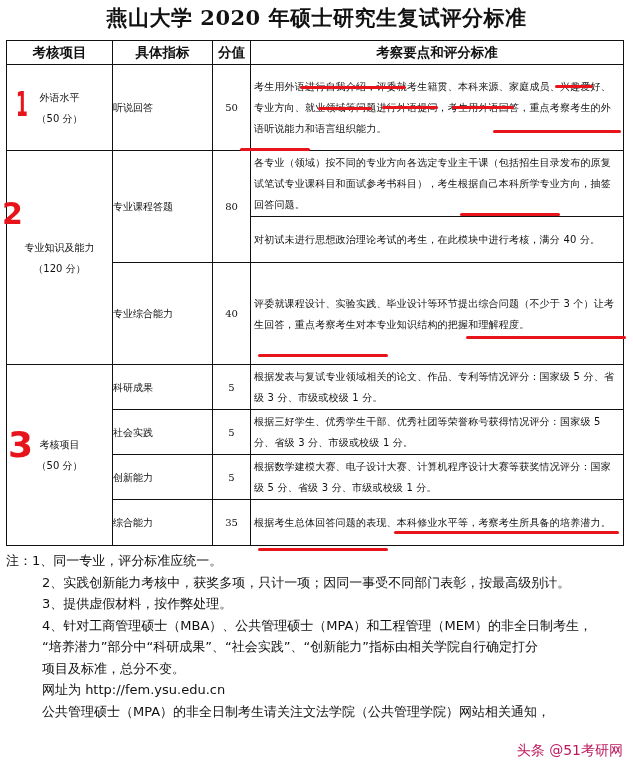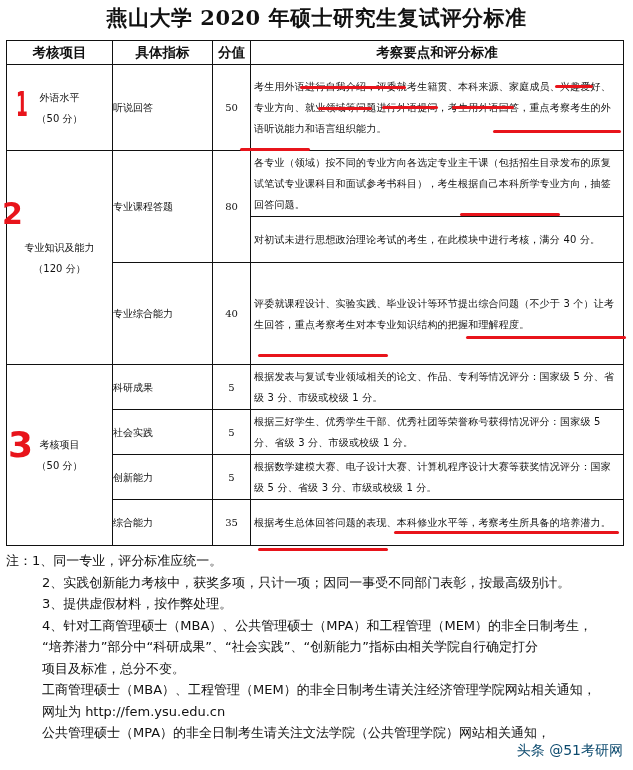--- a/index.html
+++ b/index.html
@@ -31,21 +31,21 @@
   .ul { position: absolute; height: 3px; background: #e8141b; border-radius: 2px; }
   .mark { position: absolute; color: #e8141b; font-weight: bold; font-family: "DejaVu Sans", sans-serif; }
   .notes {
     position: absolute; left: 6px; top: 550px; width: 620px;
     font-size: 13px; line-height: 21.5px;
   }
   .notes .line { white-space: nowrap; }
   .notes .ind { padding-left: 36px; }
   .watermark {
     position: absolute; right: 10px; bottom: 10px;
-    font-size: 14px; color: #0c4a6e;
+    font-size: 14px; color: #be185d;
   }
 </style>
 </head>
 <body>
 
 <div class="title">燕山大学 2020 年硕士研究生复试评分标准</div>
 
 <table class="grid">
   <colgroup>
     <col style="width:106px">
@@ -135,18 +135,17 @@
 
 <div class="notes">
   <div class="line">
     <span>注：</span><span>1、同一专业，评分标准应统一。</span>
   </div>
   <div class="line ind">2、实践创新能力考核中，获奖多项，只计一项；因同一事受不同部门表彰，按最高级别计。</div>
   <div class="line ind">3、提供虚假材料，按作弊处理。</div>
   <div class="line ind">4、针对工商管理硕士（MBA）、公共管理硕士（MPA）和工程管理（MEM）的非全日制考生，</div>
   <div class="line ind">“培养潜力”部分中“科研成果”、“社会实践”、“创新能力”指标由相关学院自行确定打分</div>
   <div class="line ind">项目及标准，总分不变。</div>
-  <div class="line ind">工商管理硕士（MBA）、工程管理（MEM）的非全日制考生请关注经济管理学院网站相关通知，</div>
   <div class="line ind">网址为 http://fem.ysu.edu.cn</div>
   <div class="line ind">公共管理硕士（MPA）的非全日制考生请关注文法学院（公共管理学院）网站相关通知，</div>
 </div>
 
 <div class="watermark">头条 @51考研网</div>
 
 </body></html>

